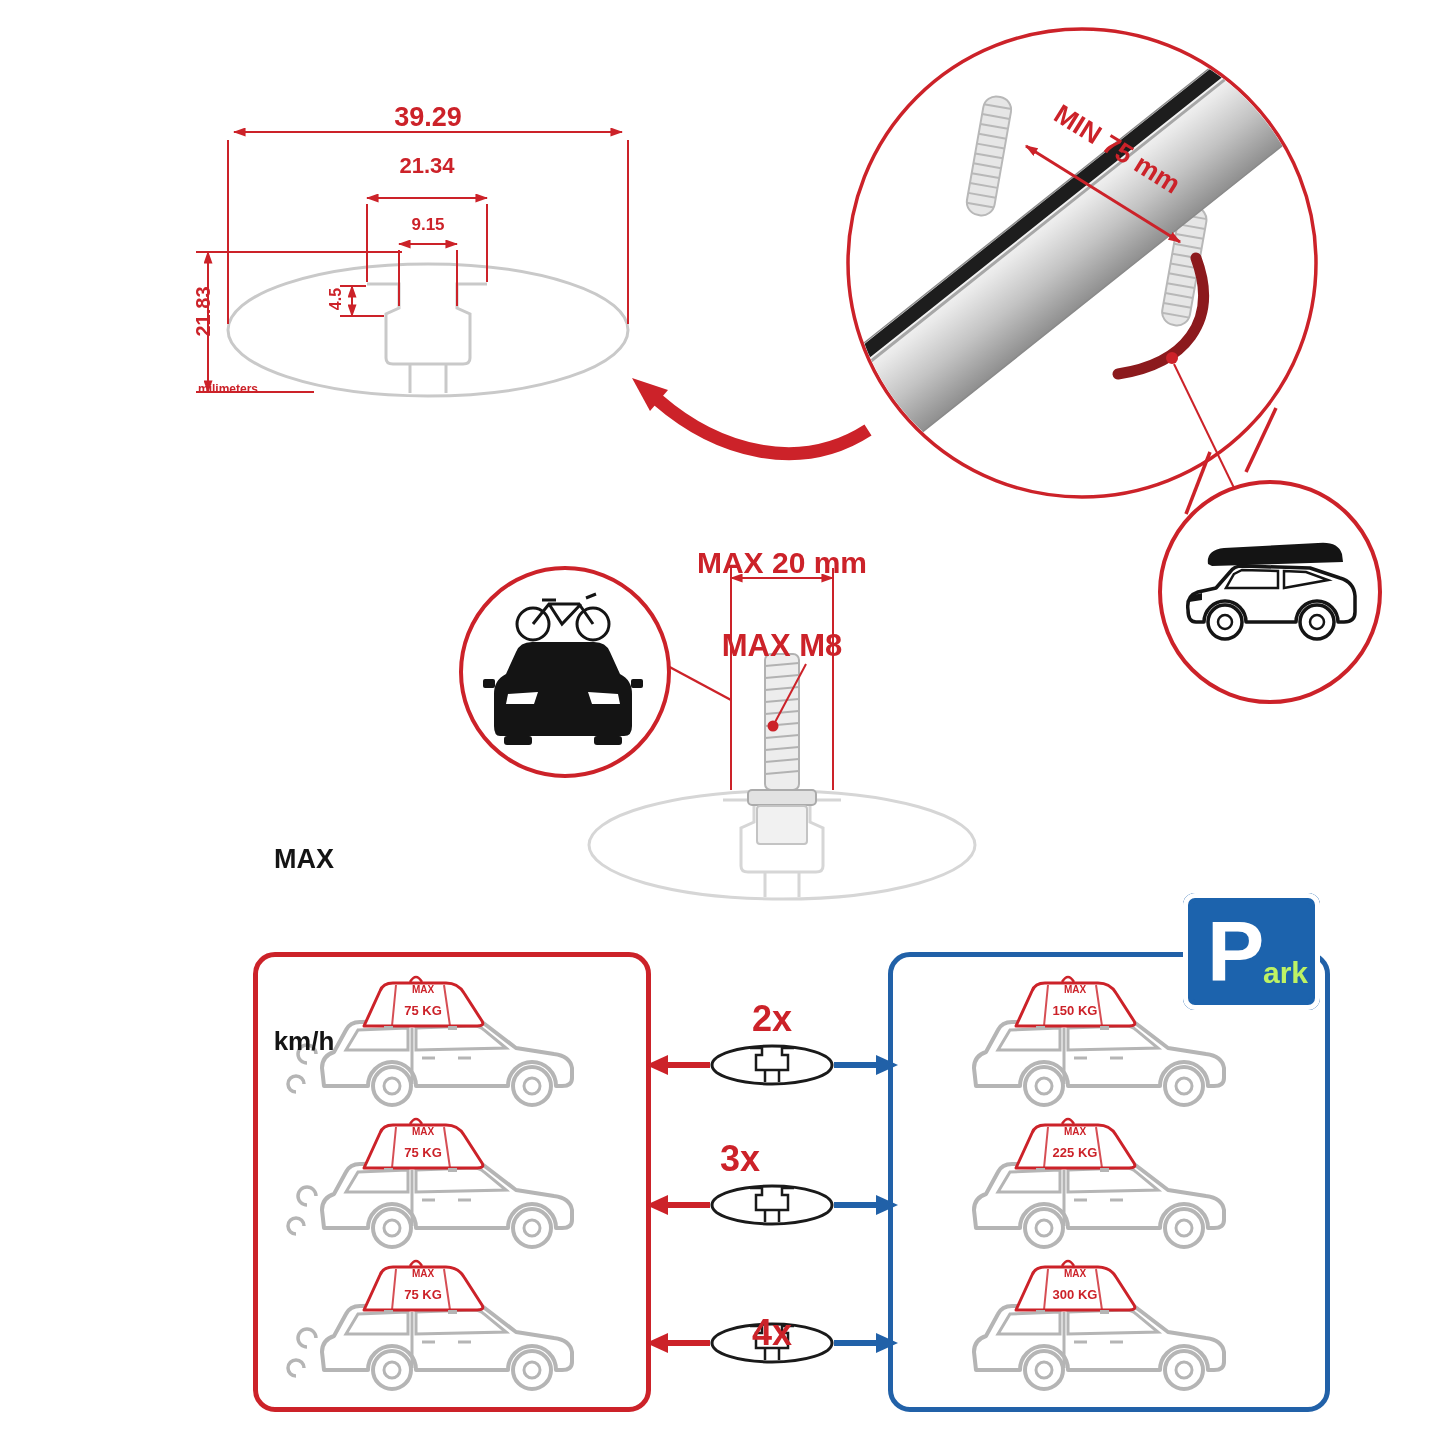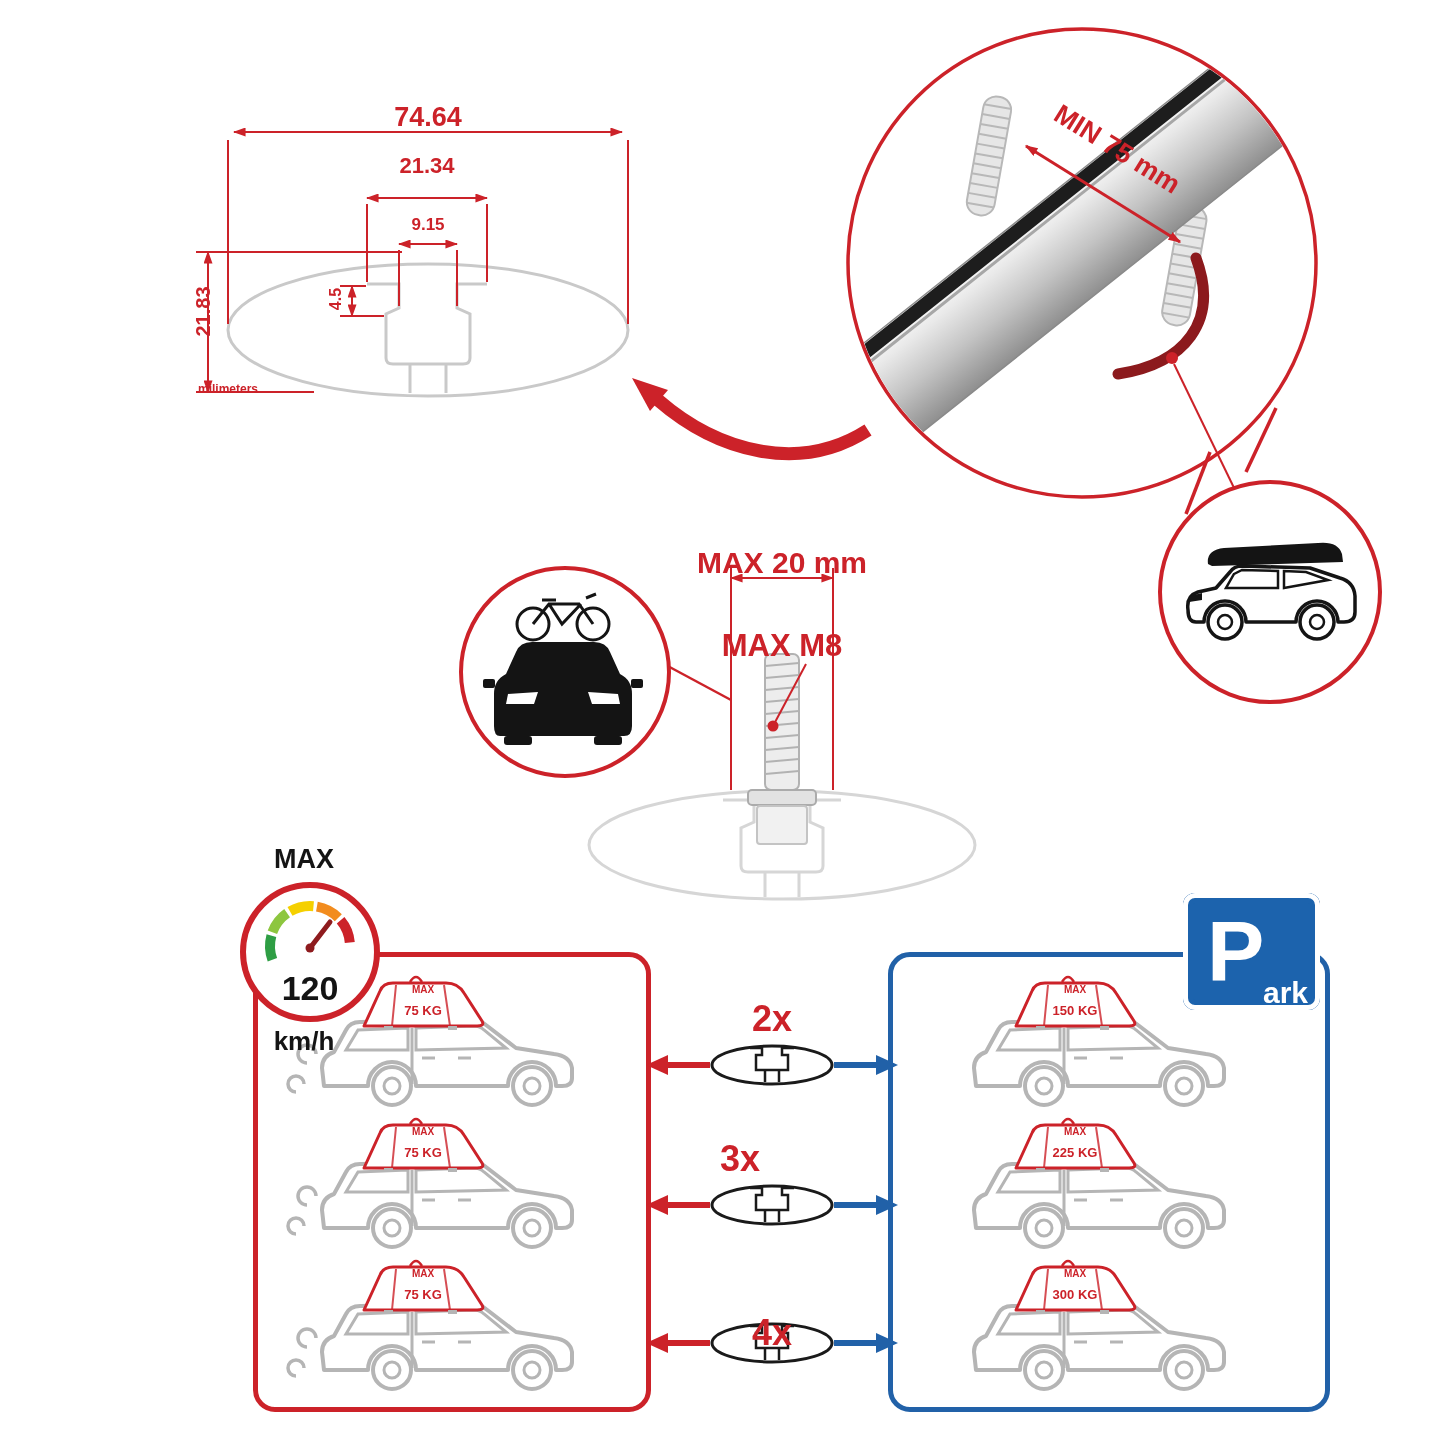--- a/index.html
+++ b/index.html
@@ -23,21 +23,21 @@
   .badge{position:absolute;left:240px;top:882px;width:128px;height:128px;background:#fff;
          border:6px solid #cc2229;border-radius:50%;z-index:6;}
   .badge svg{position:absolute;left:0;top:0;}
   .badge-value{position:absolute;left:0;bottom:8px;width:100%;text-align:center;
                font-size:34px;font-weight:700;color:#141414;}
   .badge-max{left:244px;top:844px;width:120px;font-size:27px;}
   .badge-unit{left:240px;top:1026px;width:128px;font-size:26px;}
   .park-sign{position:absolute;left:1183px;top:893px;width:137px;height:117px;background:#1c63ad;
              border-radius:12px;box-shadow:inset 0 0 0 5px #fff, inset 0 0 0 10px #1c63ad;z-index:6;}
   .park-p{position:absolute;left:24px;top:0px;font-size:86px;font-weight:700;color:#fff;line-height:117px;}
-  .park-ark{position:absolute;right:12px;bottom:0;font-size:30px;font-weight:700;color:#ffffff;}
+  .park-ark{position:absolute;right:12px;bottom:20px;font-size:30px;font-weight:700;color:#bef264;}
   .min75{transform:rotate(32deg);}
 </style>
 </head>
 <body>
 
 <div class="canvas">
 
   <div class="panel panel-red"></div>
   <div class="panel panel-blue"></div>
 
@@ -200,51 +200,37 @@
       <polygon points="898,1205 876,1195 876,1215" fill="#2161a8"></polygon>
 
       <use href="#sym-xsec" x="707" y="1320" width="130" height="46"></use>
       <rect x="666" y="1340" width="44" height="6" fill="#cc2229"></rect>
       <polygon points="646,1343 668,1333 668,1353" fill="#cc2229"></polygon>
       <rect x="834" y="1340" width="44" height="6" fill="#2161a8"></rect>
       <polygon points="898,1343 876,1333 876,1353" fill="#2161a8"></polygon>
     </g>
   </svg>
 
-  <div class="lbl" style="left:328px;top:102px;width:200px;font-size:27px;">74.64</div>
+  <div class="lbl" style="left:328px;top:102px;width:200px;font-size:27px;">39.29</div>
   <div class="lbl" style="left:367px;top:153px;width:120px;font-size:22px;">21.34</div>
   <div class="lbl" style="left:378px;top:215px;width:100px;font-size:17px;">9.15</div>
   <div class="lbl rot-90" style="left:316px;top:290px;width:40px;font-size:16px;">4.5</div>
   <div class="lbl rot-90" style="left:158px;top:300px;width:90px;font-size:20px;">21.83</div>
   <div class="lbl" style="left:198px;top:382px;width:140px;font-size:12px;text-align:left;">milimeters</div>
 
   <div class="lbl min75" style="left:1022px;top:134px;width:190px;font-size:27px;">MIN 75 mm</div>
 
   <div class="lbl" style="left:682px;top:546px;width:200px;font-size:30px;">MAX 20 mm</div>
   <div class="lbl" style="left:712px;top:628px;width:140px;font-size:31px;">MAX M8</div>
 
   <div class="lbl" style="left:722px;top:998px;width:100px;font-size:36px;">2x</div>
   <div class="lbl" style="left:690px;top:1138px;width:100px;font-size:36px;">3x</div>
   <div class="lbl" style="left:722px;top:1276px;width:100px;font-size:36px;margin-top:36px;">4x</div>
 
   <div class="lbl klbl badge-max">MAX</div>
-  <div class="badge">
-    <svg width="128" height="128" viewBox="-64 -64 128 128">
-      <g transform="translate(0,-6)">
-        <path d="M -37.6 13.7 A 40 40 0 0 1 -38.6 -10.4" stroke="#2e9e44" stroke-width="10" fill="none"></path>
-        <path d="M -37.6 -13.7 A 40 40 0 0 1 -22.9 -32.8" stroke="#8dc63f" stroke-width="10" fill="none"></path>
-        <path d="M -20 -34.6 A 40 40 0 0 1 3.5 -39.8" stroke="#f5d000" stroke-width="10" fill="none"></path>
-        <path d="M 6.9 -39.4 A 40 40 0 0 1 28.3 -28.3" stroke="#f28c1e" stroke-width="10" fill="none"></path>
-        <path d="M 30.6 -25.7 A 40 40 0 0 1 39.8 -3.5" stroke="#cc2229" stroke-width="10" fill="none"></path>
-        <line x1="0" y1="2" x2="20" y2="-24" stroke="#8e1b1e" stroke-width="5" stroke-linecap="round"></line>
-        <circle cx="0" cy="2" r="4.5" fill="#8e1b1e"></circle>
-      </g>
-    </svg>
-    <div class="badge-value">120</div>
-  </div>
   <div class="lbl klbl badge-unit">km/h</div>
 
   <div class="park-sign">
     <span class="park-p">P</span>
     <span class="park-ark">ark</span>
   </div>
 
   <div class="car-row" style="left:300px;top:970px;">
     <svg class="swirl" width="40" height="60">
         <use href="#sym-swirl"></use>

